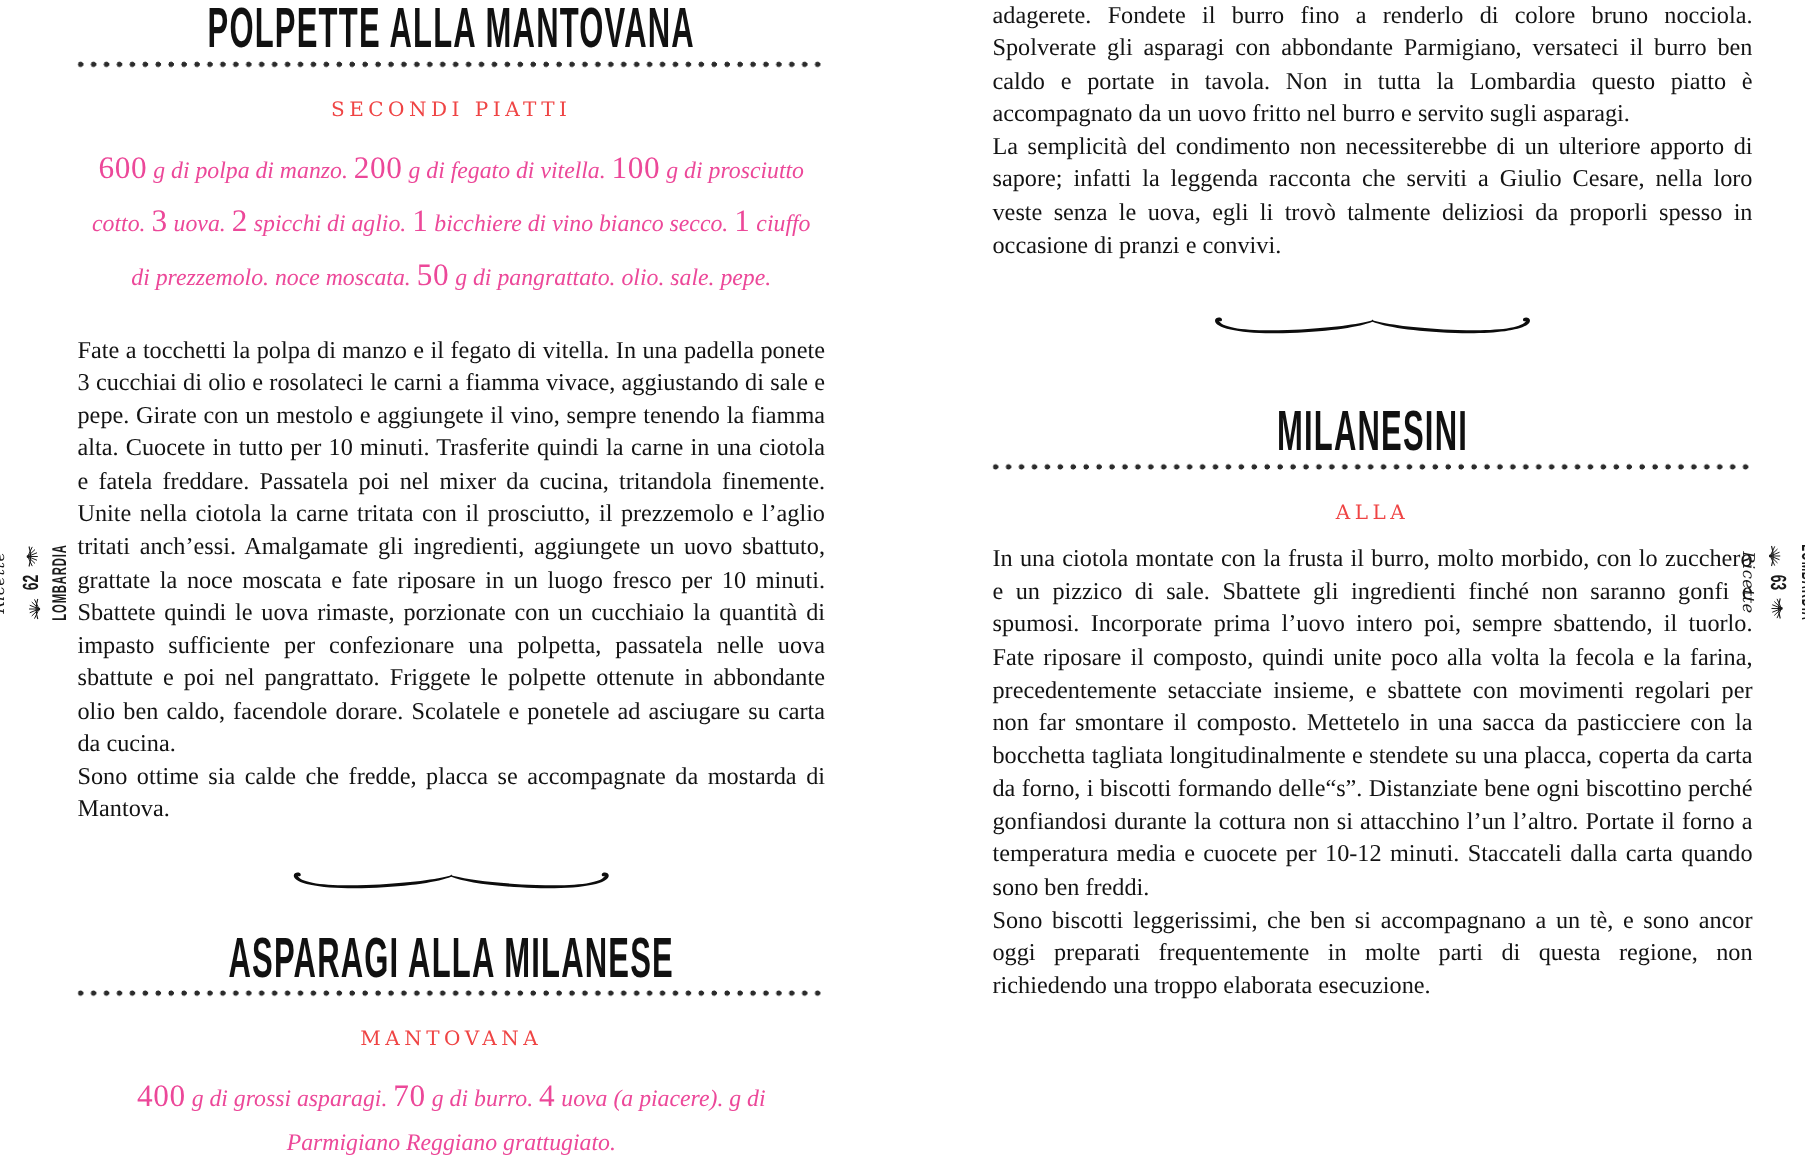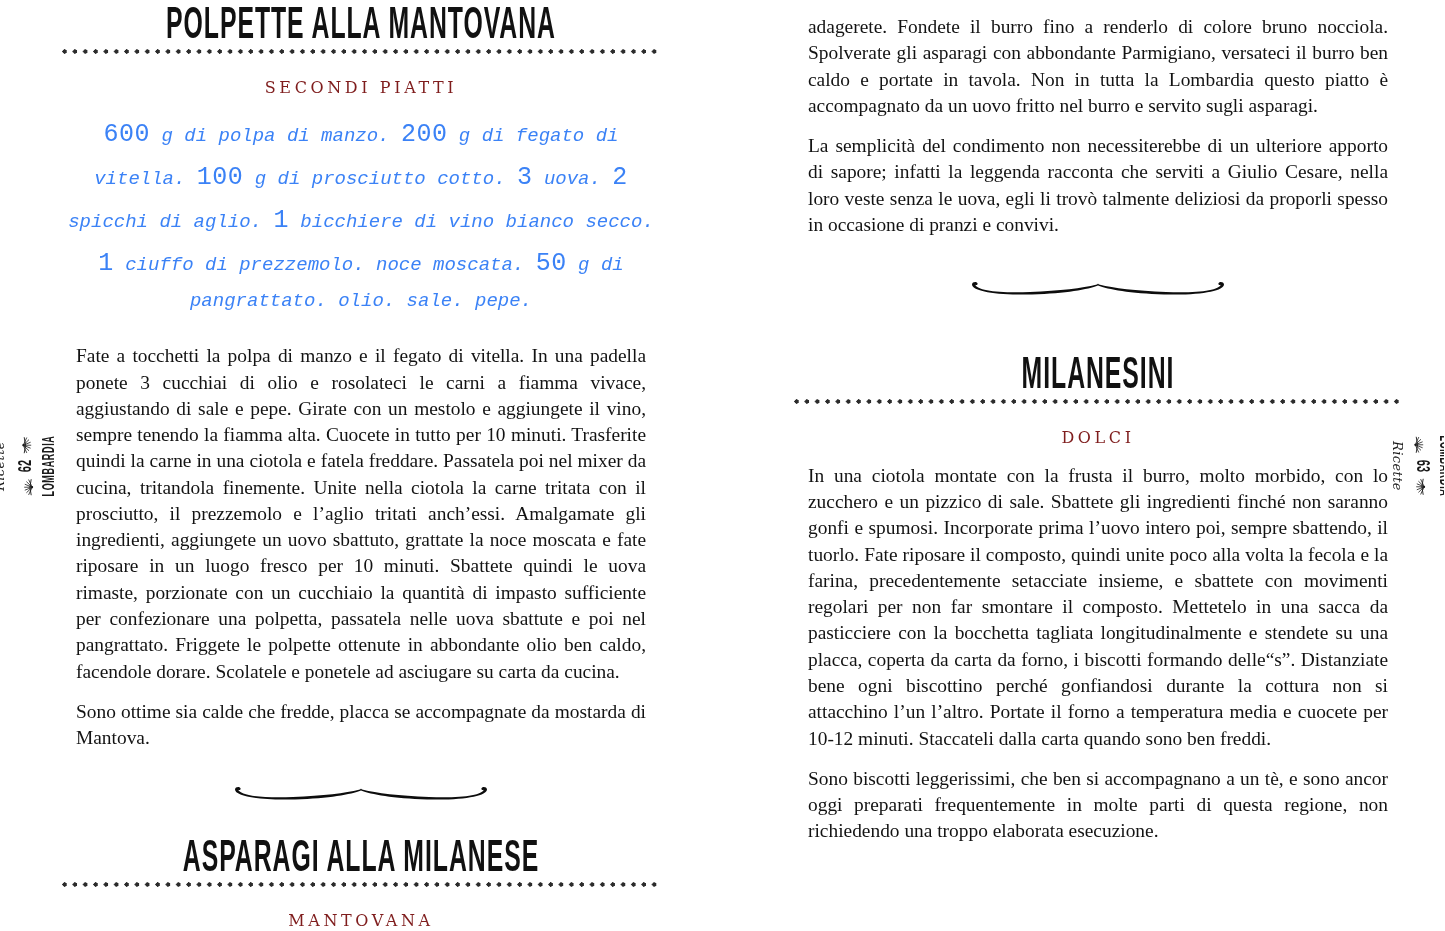--- a/index.html
+++ b/index.html
@@ -117,31 +117,31 @@
     background-repeat: repeat-x;
     margin: 0 0 24px 0;
   }
 
   .course-label {
     text-align: center;
     font-family: "DejaVu Serif", serif;
     font-size: 16px;
     font-weight: 400;
     letter-spacing: 3.6px;
-    color: #7f1d1d;
+    color: #ef4444;
     margin: 0 0 16px 0;
   }
 
   .ingredients {
     text-align: center;
-    font-family: Liberation Mono, monospace;
+    font-family: Liberation Serif, serif;
     font-style: italic;
     font-size: 19px;
     line-height: 1.72;
-    color: #3b82f6;
+    color: #ec4899;
     margin: 0 0 26px 0;
     padding: 0 4px;
   }
   .ingredients .num {
     font-size: 25px;
     font-style: normal;
     letter-spacing: 0.5px;
   }
   .ingredients .lead {
     font-size: 15px;
@@ -149,21 +149,21 @@
 
   .body-text {
     font-family: "Liberation Serif", serif;
     font-size: 19.4px;
     line-height: 1.355;
     text-align: justify;
     color: #131313;
     margin: 0;
     hyphens: manual;
   }
-  .body-text p { margin: 14px; }
+  .body-text p { margin: 0; }
 
   
   .flourish {
     width: 100%;
     display: flex;
     justify-content: center;
     margin: 26px 0 30px 0;
   }
   .flourish svg { display: block; }
 </style>
@@ -235,21 +235,21 @@
                  C252.6 13.6 250.1 13.3 250.4 11.6 C250.8 9.2 256 9.6 256 12.5
                  C256 19.0 232 23.6 196 22.4 C162 21.2 140 17.4 130 13.4
                  C120 17.4 98 21.2 64 22.4 C28 23.6 4 19.0 4 12.5 Z" fill="#0d0d0d"></path>
       </svg>
     </div>
 
     <div class="recipe">
       <h1 class="recipe-title">ASPARAGI ALLA MILANESE</h1>
       <div class="dotted-rule"></div>
       <div class="course-label">MANTOVANA</div>
-      <div class="ingredients"><span class="num">400</span> g di grossi asparagi. <span class="num">20</span> g di burro. <span class="num">4</span> uova (a piacere).  g di Parmigiano Reggiano grattugiato.</div>
+      <div class="ingredients"><span class="num">400</span> g di grossi asparagi. <span class="num">70</span> g di burro. <span class="num">4</span> uova (a piacere).  g di Parmigiano Reggiano grattugiato.</div>
 
     </div>
 
   </div>
 
   <div class="page page-right">
 
     <div class="margin-rail right">
       <div class="rail-inner rot-right">
         <span class="rail-region">LOMBARDIA</span>
@@ -304,21 +304,21 @@
                  C145 16.0 168 18.9 198 20.0 C230 21.2 251 18.5 253 12.2
                  C252.6 13.6 250.1 13.3 250.4 11.6 C250.8 9.2 256 9.6 256 12.5
                  C256 19.0 232 23.6 196 22.4 C162 21.2 140 17.4 130 13.4
                  C120 17.4 98 21.2 64 22.4 C28 23.6 4 19.0 4 12.5 Z" fill="#0d0d0d"></path>
       </svg>
     </div>
 
     <div class="recipe">
       <h1 class="recipe-title">MILANESINI</h1>
       <div class="dotted-rule"></div>
-      <div class="course-label">DOLCI</div>
+      <div class="course-label">ALLA</div>
       <div class="body-text">
         <p>In una ciotola montate con la frusta il burro, molto morbido, con lo zucchero e un pizzico di sale. Sbattete gli ingredienti finché non saranno gonfi e spumosi. Incorporate prima l’uovo intero poi, sempre sbattendo, il tuorlo. Fate riposare il composto, quindi unite poco alla volta la fecola e la farina, precedentemente setacciate insieme, e sbattete con movimenti regolari per non far smontare il composto. Mettetelo in una sacca da pasticciere con la bocchetta tagliata longitudinalmente e stendete su una placca, coperta da carta da forno, i biscotti formando delle“s”. Distanziate bene ogni biscottino perché gonfiandosi durante la cottura non si attacchino l’un l’altro. Portate il forno a temperatura media e cuocete per 10-12 minuti. Staccateli dalla carta quando sono ben freddi.</p>
         <p>Sono biscotti leggerissimi, che ben si accompagnano a un tè, e sono ancor oggi preparati frequentemente in molte parti di questa regione, non richiedendo una troppo elaborata esecuzione.</p>
       </div>
     </div>
 
   </div>
 </div>
 
 </body></html>

